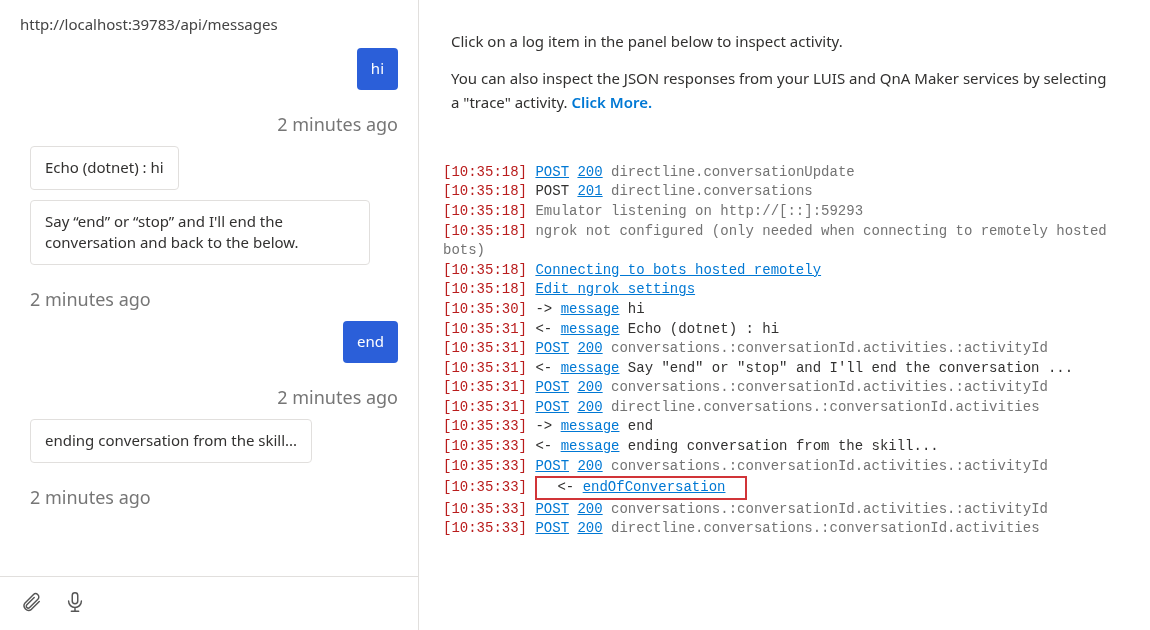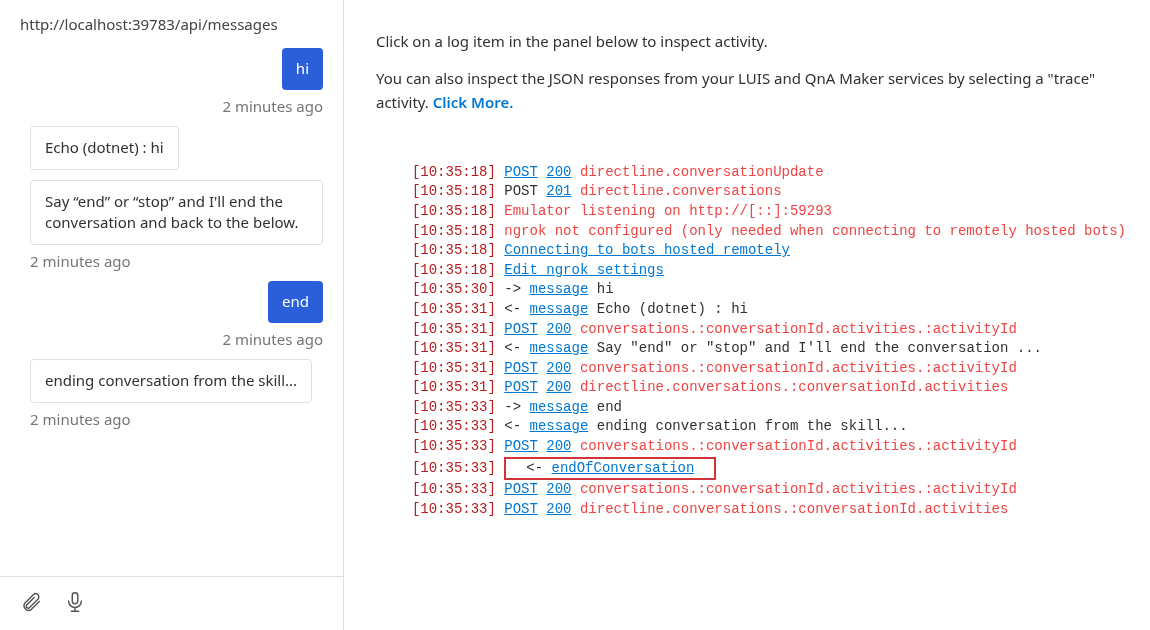--- a/index.html
+++ b/index.html
@@ -1,50 +1,50 @@
 <!DOCTYPE html>
 <html><head>
 <meta charset="utf-8">
 <style>
   * { box-sizing: border-box; }
   html, body { margin: 0; padding: 0; height: 100%; font-family: -apple-system, "Segoe UI", system-ui, sans-serif; font-size: 14px; color: #323130; background: #fff; }
   .app { display: flex; width: 1150px; height: 630px; }
-  .left { width: 344px; height: 100%; border-right: 1px solid #e1dfdd; display: flex; flex-direction: column; }
+  .left { width: 419px; height: 100%; border-right: 1px solid #e1dfdd; display: flex; flex-direction: column; }
   .right { flex: 1; display: flex; flex-direction: column; overflow: hidden; align-items: flex-end; }
 
   .url-bar { padding: 14px 18px 14px 20px; font-size: 15px; color: #444; }
 
   .chat { flex: 1; padding: 0 20px 0 30px; overflow-y: auto; }
   .row { display: flex; flex-direction: column; margin-bottom: 10px; }
   .row.user { align-items: flex-end; }
   .row.bot { align-items: flex-start; }
   .bubble { border-radius: 4px; padding: 10px 14px; max-width: 340px; font-size: 15px; line-height: 1.45; word-wrap: break-word; }
   .bubble.user { background: #2b5fd9; color: #fff; }
   .bubble.bot { background: #fff; border: 1px solid #e1dfdd; color: #323130; }
-  .ts { font-size: 15px; color: #767676; margin-top: 6px; }
+  .ts { font-size: 18px; color: #767676; margin-top: 22px; }
   .ts.left { align-self: flex-start; padding-left: 0; }
   .ts.right { align-self: flex-end; }
 
   .composer { display: flex; align-items: center; gap: 14px; border-top: 1px solid #e1dfdd; padding: 10px 16px; height: 54px; }
   .composer input { flex: 1; border: none; outline: none; font-size: 15px; color: #323130; }
   .composer input::placeholder { color: #767676; }
   .composer .icon-btn { background: none; border: none; cursor: pointer; padding: 4px; display: flex; align-items: center; justify-content: center; }
   .composer svg { width: 22px; height: 22px; stroke: #555; fill: none; }
 
   .info { padding: 30px 32px 18px 32px; font-size: 15px; line-height: 1.55; color: #323130; }
   .info p { margin: 0 0 14px 0; }
   .info a { color: #0078d4; text-decoration: none; font-weight: 600; }
   .divider { border-top: 1px solid #e1dfdd; }
 
   .log { flex: 1; overflow: auto; padding: 16px 24px 10px 24px; font-family: Consolas, "Courier New", monospace; font-size: 14px; line-height: 1.4; white-space: pre; }
   .log-line { white-space: pre-wrap; }
   .tstamp { color: #b91c1c; }
   .lnk { color: #0078d4; text-decoration: underline; cursor: pointer; }
   .arrow { color: #323130; }
-  .rest { color: #ef4444; }
+  .rest { color: #737373; }
   .hl { border: 2px solid #d13438; padding: 0 20px; display: inline-block; }
 </style>
 </head>
 <body>
 
 <div class="app">
   <div class="left">
     <div class="url-bar">http://localhost:39783/api/messages</div>
 
     <div class="chat" id="chat">

